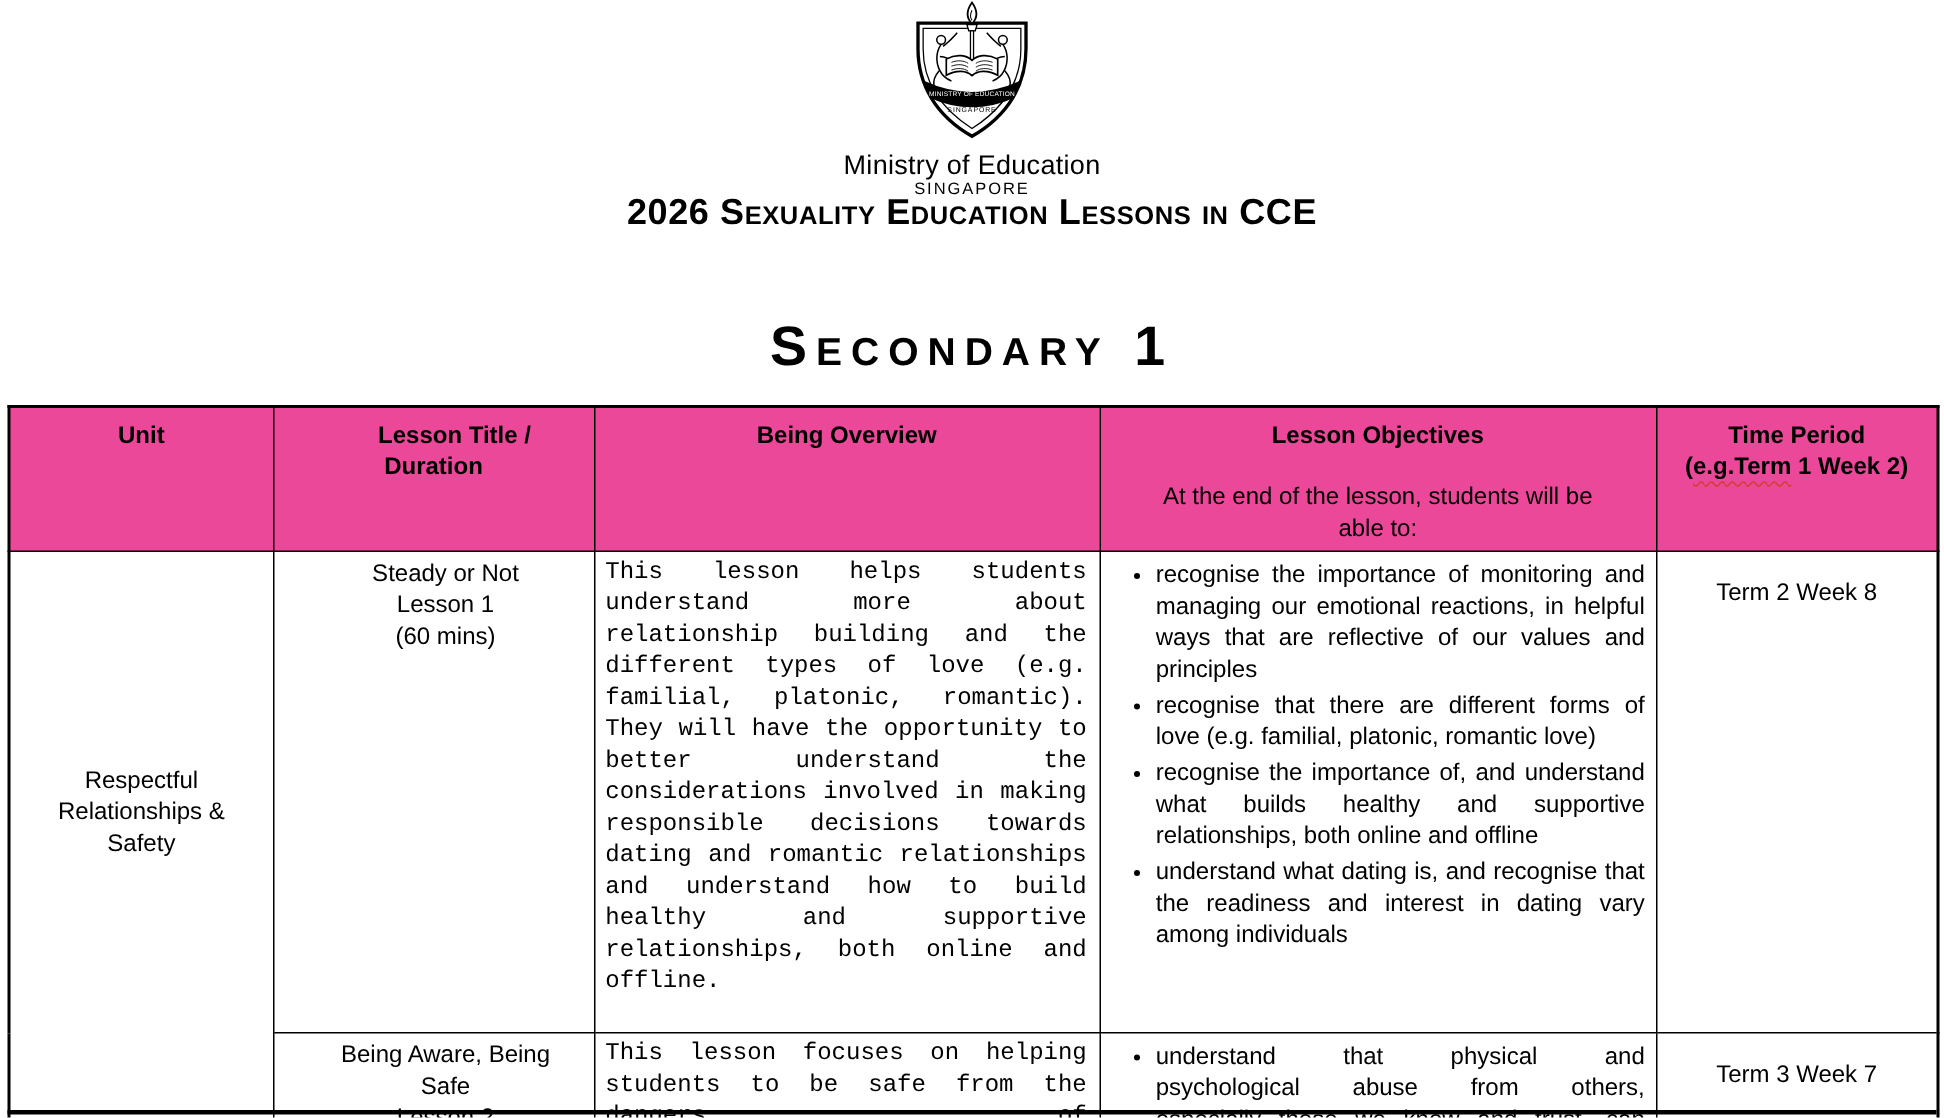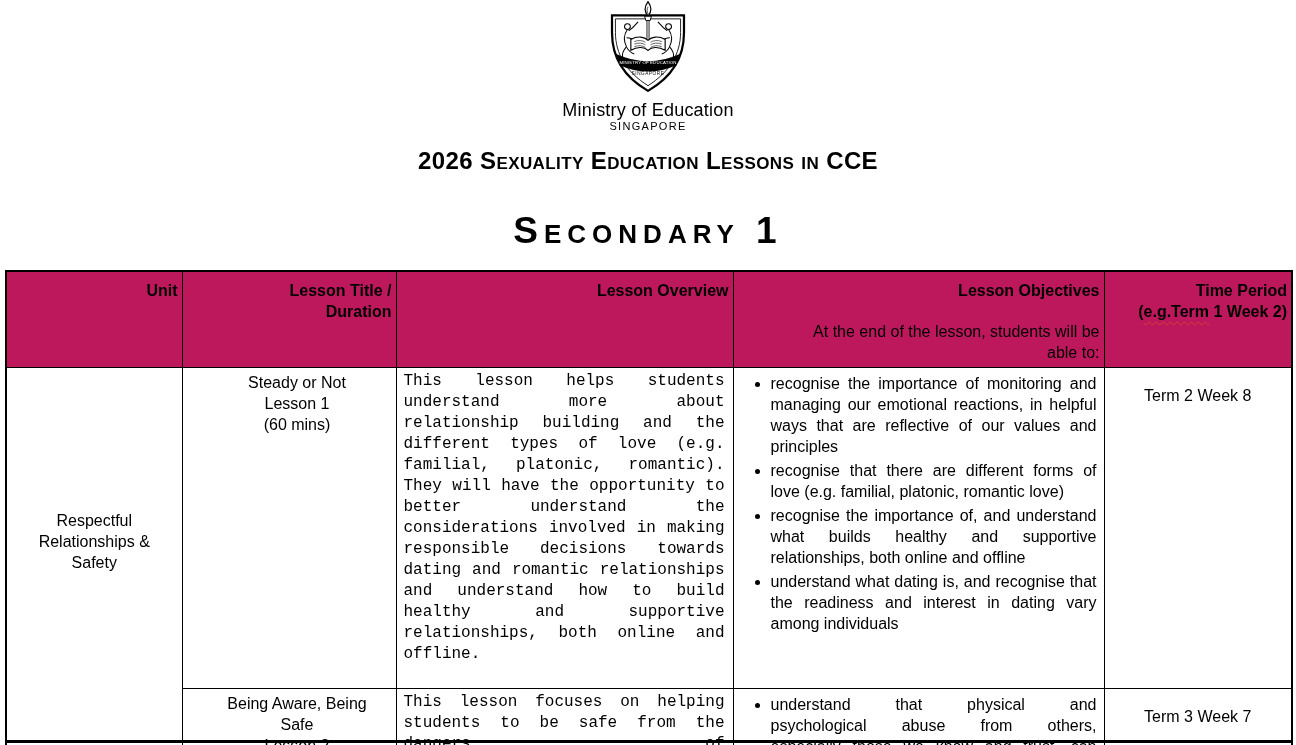--- a/index.html
+++ b/index.html
@@ -9,36 +9,36 @@
     overflow: hidden;
     background: #ffffff;
     font-family: "Liberation Sans", sans-serif;
     color: #000;
   }
   .masthead { position: absolute; top: 0; left: 0; width: 1296px; text-align: center; }
   .crest { display: block; margin: 0 auto; }
   .ministry-name { font-size: 18px; line-height: 20px; margin-top: 4px; letter-spacing: 0.2px; }
   .ministry-country { font-size: 11px; line-height: 13px; letter-spacing: 1.3px; }
   .doc-subtitle {
-    position: absolute; top: 147px; left: 0; width: 1296px; text-align: center;
+    position: absolute; top: 128px; left: 0; width: 1296px; text-align: center;
     font-size: 24px; font-weight: bold; font-variant: small-caps; letter-spacing: 0.4px;
   }
   .doc-title {
     position: absolute; top: 210px; left: 0; width: 1296px; text-align: center;
     font-size: 37px; font-weight: bold; font-variant: small-caps; letter-spacing: 6px;
   }
   table.schedule {
     position: absolute; top: 270px; left: 5px; width: 1286px;
     border-collapse: collapse; table-layout: fixed;
     font-size: 16px; line-height: 21px;
     border: 2.5px solid #000;
   }
   .schedule th, .schedule td { border: 1.6px solid #000; vertical-align: top; }
   .schedule thead th {
-    background: #be185d; font-weight: bold; text-align: right;
+    background: #ec4899; font-weight: bold; text-align: center;
     padding: 8px 4px 4px 4px; height: 81px;
   }
   .hdr-sub { font-weight: normal; white-space: pre-line; display: block; margin-top: 20px; }
   .hdr-lines { white-space: pre-line; margin-left: 28px; }
   .squiggle {
     text-decoration: underline; text-decoration-style: wavy;
     text-decoration-color: #d23f31; text-decoration-thickness: 1px;
     text-underline-offset: 4px; text-decoration-skip-ink: none;
   }
   td.unit-cell {
@@ -118,21 +118,21 @@
   <thead>
     <tr>
       <th>
         <span>Unit</span>
       </th>
       <th>
         <span class="hdr-lines">Lesson Title /
 Duration</span>
       </th>
       <th>
-        <span>Lesson Overview</span>
+        <span>Being Overview</span>
       </th>
       <th>
         <span>Lesson Objectives</span>
         <span class="hdr-sub">At the end of the lesson, students will be
 able to:</span>
       </th>
       <th>
         <span>Time Period</span>
         <span class="hdr-example" style="display:block"><span>(</span><span class="squiggle">e.g.Term</span><span> 1 Week 2)</span></span>
       </th>

